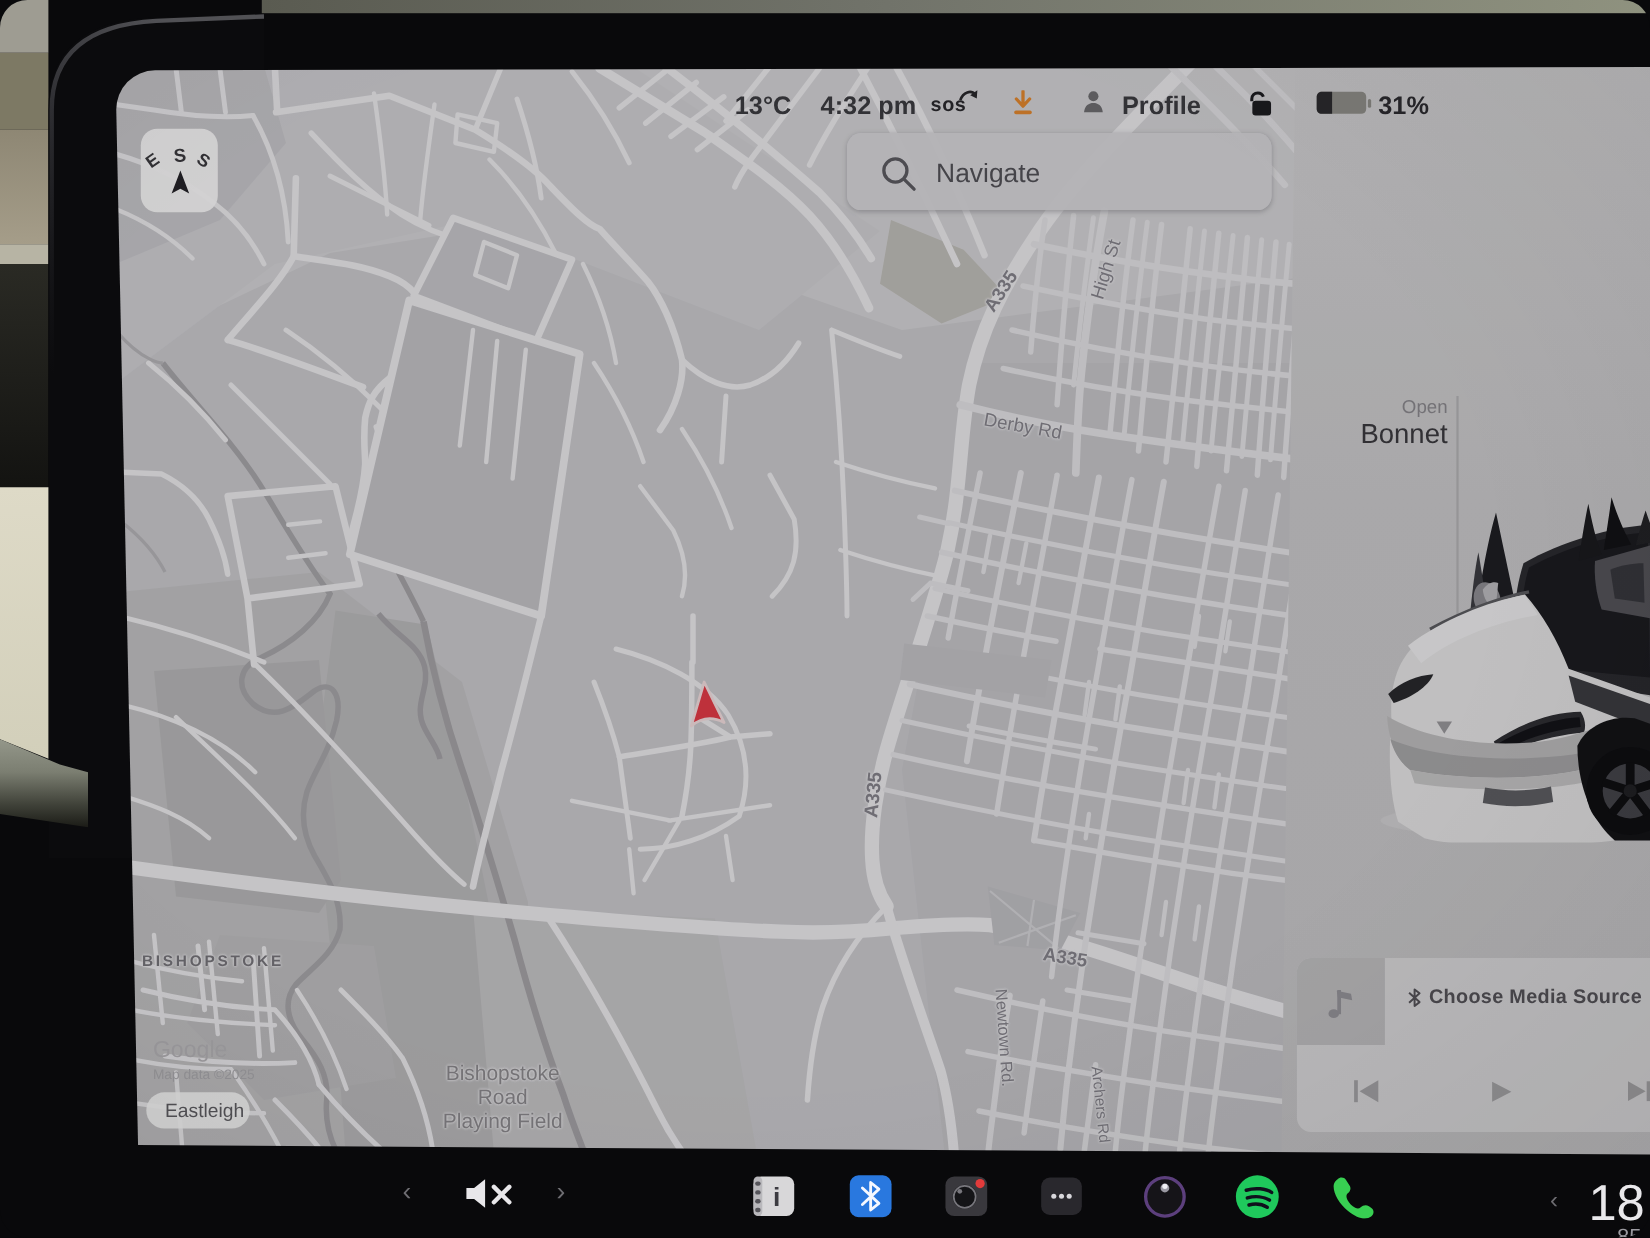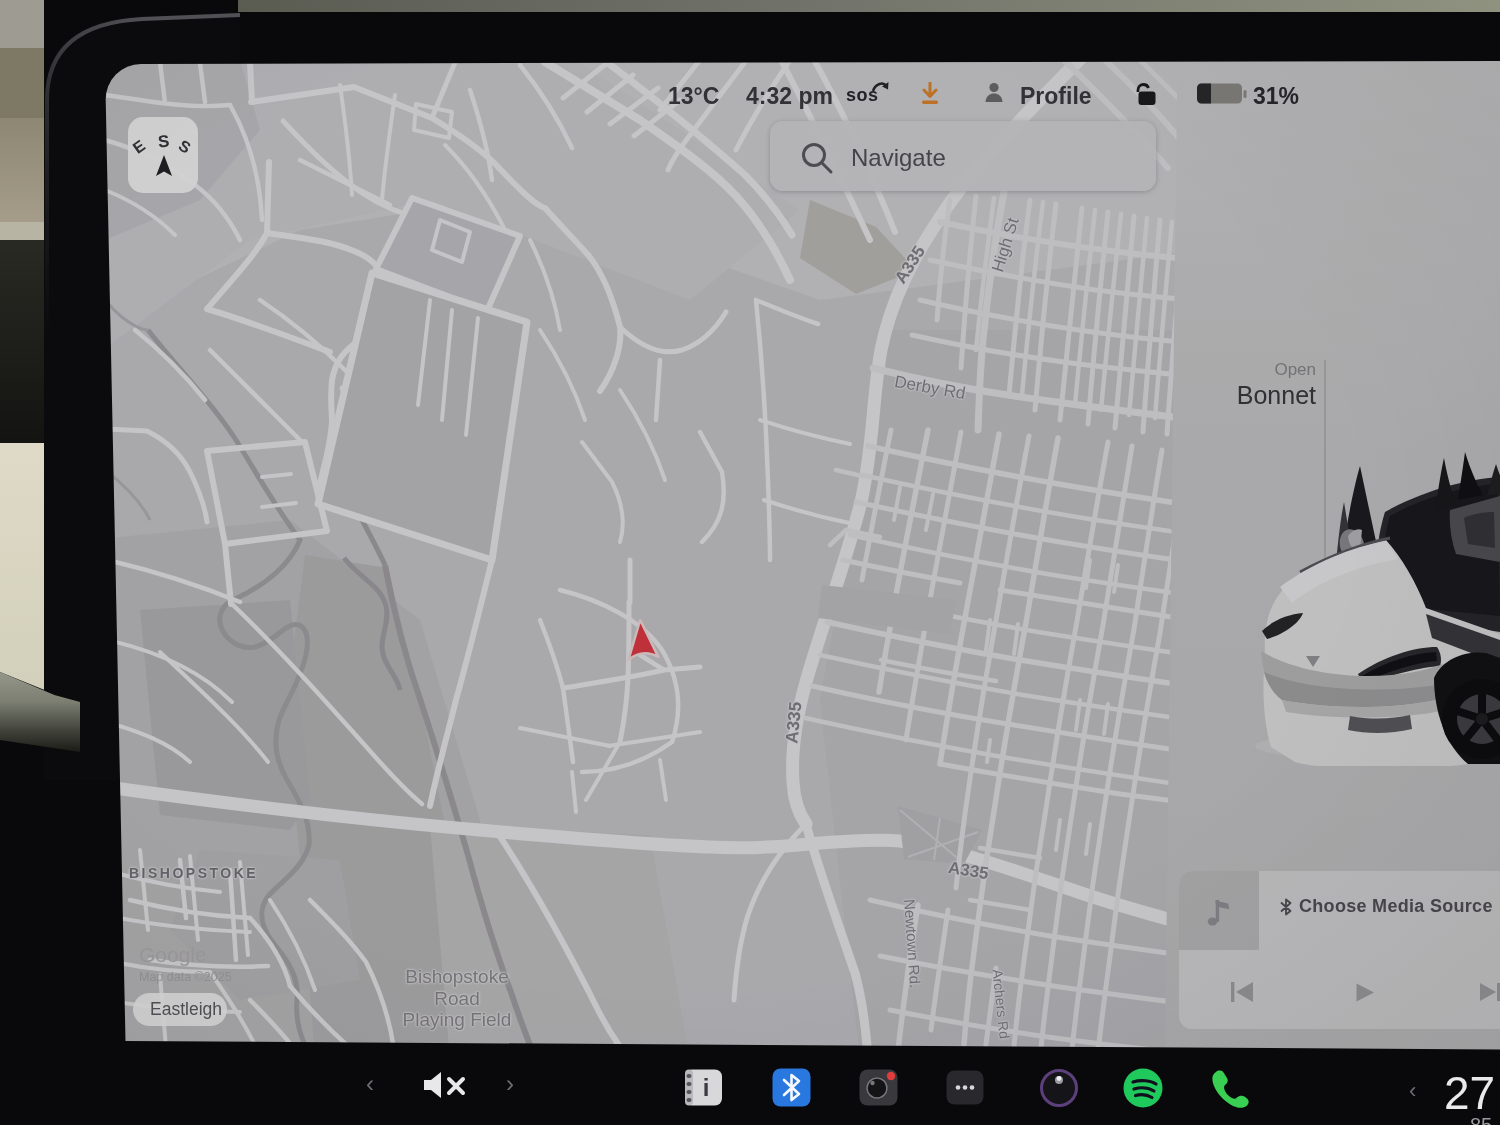--- a/index.html
+++ b/index.html
@@ -1,15 +1,15 @@
 <!DOCTYPE html>
 <html><head><meta charset="utf-8">
 <style>
 html,body{margin:0;padding:0;background:#09090b;}
-#stage{position:relative;width:1500px;height:1125px;overflow:hidden;background:#09090b;font-family:"Liberation Sans",sans-serif;}
+#stage{position:relative;width:1500px;height:1125px;overflow:hidden;background:#09090b;font-family:"Liberation Sans",sans-serif;border-radius:25px;}
 .abs{position:absolute;}
 .lbl{position:absolute;color:#84828a;text-shadow:0 0 2px #e8e7ea,0 0 2px #e8e7ea,0 0 3px #e8e7ea;white-space:nowrap;}
 </style></head>
 <body>
 <div id="stage">
 
 <svg class="abs" style="left:0;top:0" width="240" height="780" viewBox="0 0 240 780">
   <defs>
     <linearGradient id="wallmid" x1="0" y1="0" x2="0" y2="1">
       <stop offset="0" stop-color="#8e8774"></stop>
@@ -374,16 +374,16 @@
   <circle cx="20" cy="10.5" r="2.4" fill="#eeeef2"></circle>
 </svg>
 <svg class="abs" style="left:1123px;top:1068px" width="40" height="40" viewBox="0 0 40 40">
   <circle cx="20" cy="20" r="19.5" fill="#1fc95c"></circle>
   <path d="M10,14 C18,11.5 28,12.5 33,16 M11,21 C18,19 26,20 31,23 M12.5,27.5 C18,26 24.5,26.8 29,29.5" stroke="#10101c" stroke-width="3.2" fill="none" stroke-linecap="round"></path>
 </svg>
 <svg class="abs" style="left:1208px;top:1068px" width="42" height="40" viewBox="0 0 42 40">
   <path d="M8,4 C10,2 14,2 15.5,4.5 L19,10 C20.5,12.5 19.5,15 17,17 C16,18 15.5,20 17,23 C18.5,26 21,28.5 24,30 C26,31 27.5,31 29,29.5 C31,27.5 34,27 36.5,28.5 L39,30.5 C41.5,32.5 41,36 38.5,38 C34,41.5 26,40 17.5,33 C9,26 3.5,16 4.5,9 C5,6.5 6.5,5 8,4 Z" fill="#38cf52"></path>
 </svg>
 <div class="abs" style="left:1409px;top:1078px;font-size:22px;color:#6e6d72;">‹</div>
-<div class="abs" style="left:1444px;top:1066px;font-size:46px;color:#e9e8eb;">27</div>
+<div class="abs" style="left:1444px;top:1066px;font-size:46px;color:#e9e8eb;">18</div>
 <div class="abs" style="left:1470px;top:1114px;font-size:20px;color:#9b9aa0;">85</div>
 
 </div>
 
 </body></html>

